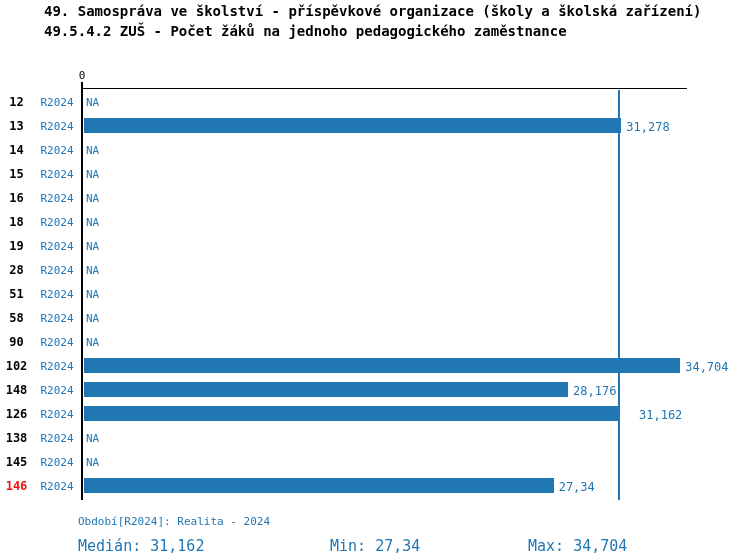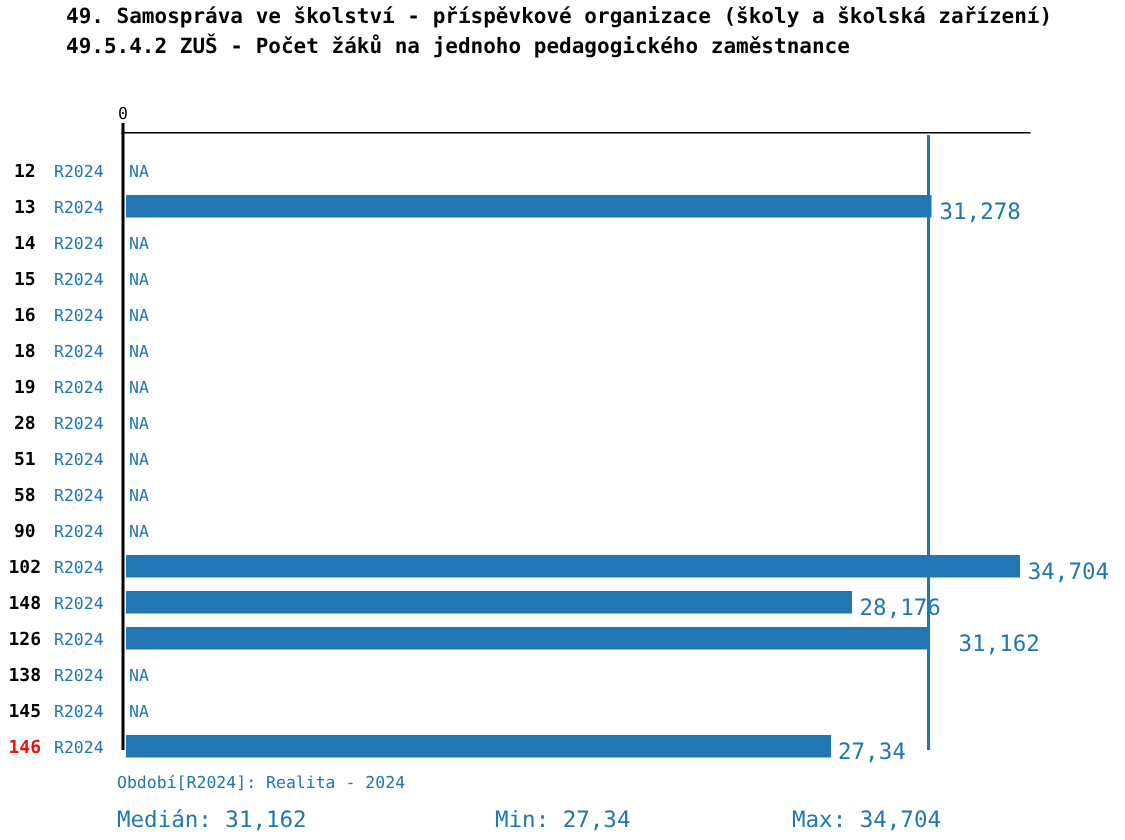--- a/index.html
+++ b/index.html
@@ -6,30 +6,30 @@
   .stage{position:relative;width:750px;height:560px;background:#fff;overflow:hidden;
          font-family:"DejaVu Sans Mono",monospace;}
   .title1,.title2{position:absolute;left:6px;font-weight:bold;font-size:14px;color:#000;white-space:pre;margin-left:38px;}
   .title1{top:3px;}
   .title2{top:23px;}
   .subtitle{position:absolute;left:3px;top:44px;font-size:10px;color:#000;white-space:pre;}
   .zero-label{position:absolute;left:75px;top:69px;width:14px;text-align:center;font-size:11px;color:#000;}
   .axis-y{position:absolute;left:81px;top:82px;width:2px;height:418px;background:#000;}
   .axis-top{position:absolute;left:81px;top:88px;width:606px;height:1px;background:#000;}
   .median-line{position:absolute;top:90px;height:410px;width:2px;background:var(--blue,#2077B4);z-index:1;}
-  .rows{position:absolute;left:0;top:90px;width:750px;z-index:2;margin-top:12px;}
+  .rows{position:absolute;left:0;top:90px;width:750px;z-index:2;}
   .row{position:relative;height:24px;}
   .row-num{position:absolute;left:0;top:5px;width:33px;text-align:center;
            font-weight:bold;font-size:12px;color:#000;}
   .row-num.hl{color:var(--red,#EE1111);}
-  .row-period{position:absolute;left:36px;top:6px;width:42px;text-align:left;
+  .row-period{position:absolute;left:36px;top:6px;width:42px;text-align:center;
               font-size:11px;color:var(--blue,#2077B4);}
   .row-na{position:absolute;left:86px;top:6px;font-size:11px;color:var(--blue,#2077B4);}
   .bar{position:absolute;left:84px;top:4px;height:15px;background:var(--blue,#2077B4);}
-  .row-val{position:absolute;top:6px;font-size:15px;color:var(--blue,#2077B4);white-space:pre;}
+  .row-val{position:absolute;top:6px;font-size:12px;color:var(--blue,#2077B4);white-space:pre;}
   .footer-period{position:absolute;left:78px;top:515px;font-size:11px;color:var(--blue,#2077B4);white-space:pre;}
   .f-stat{position:absolute;top:537px;font-size:15px;color:var(--blue,#2077B4);white-space:pre;}
   .f-median{left:78px;}
   .f-min{left:330px;}
   .f-max{left:528px;}
 </style>
 </head>
 <body>
 
 <div class="stage">

